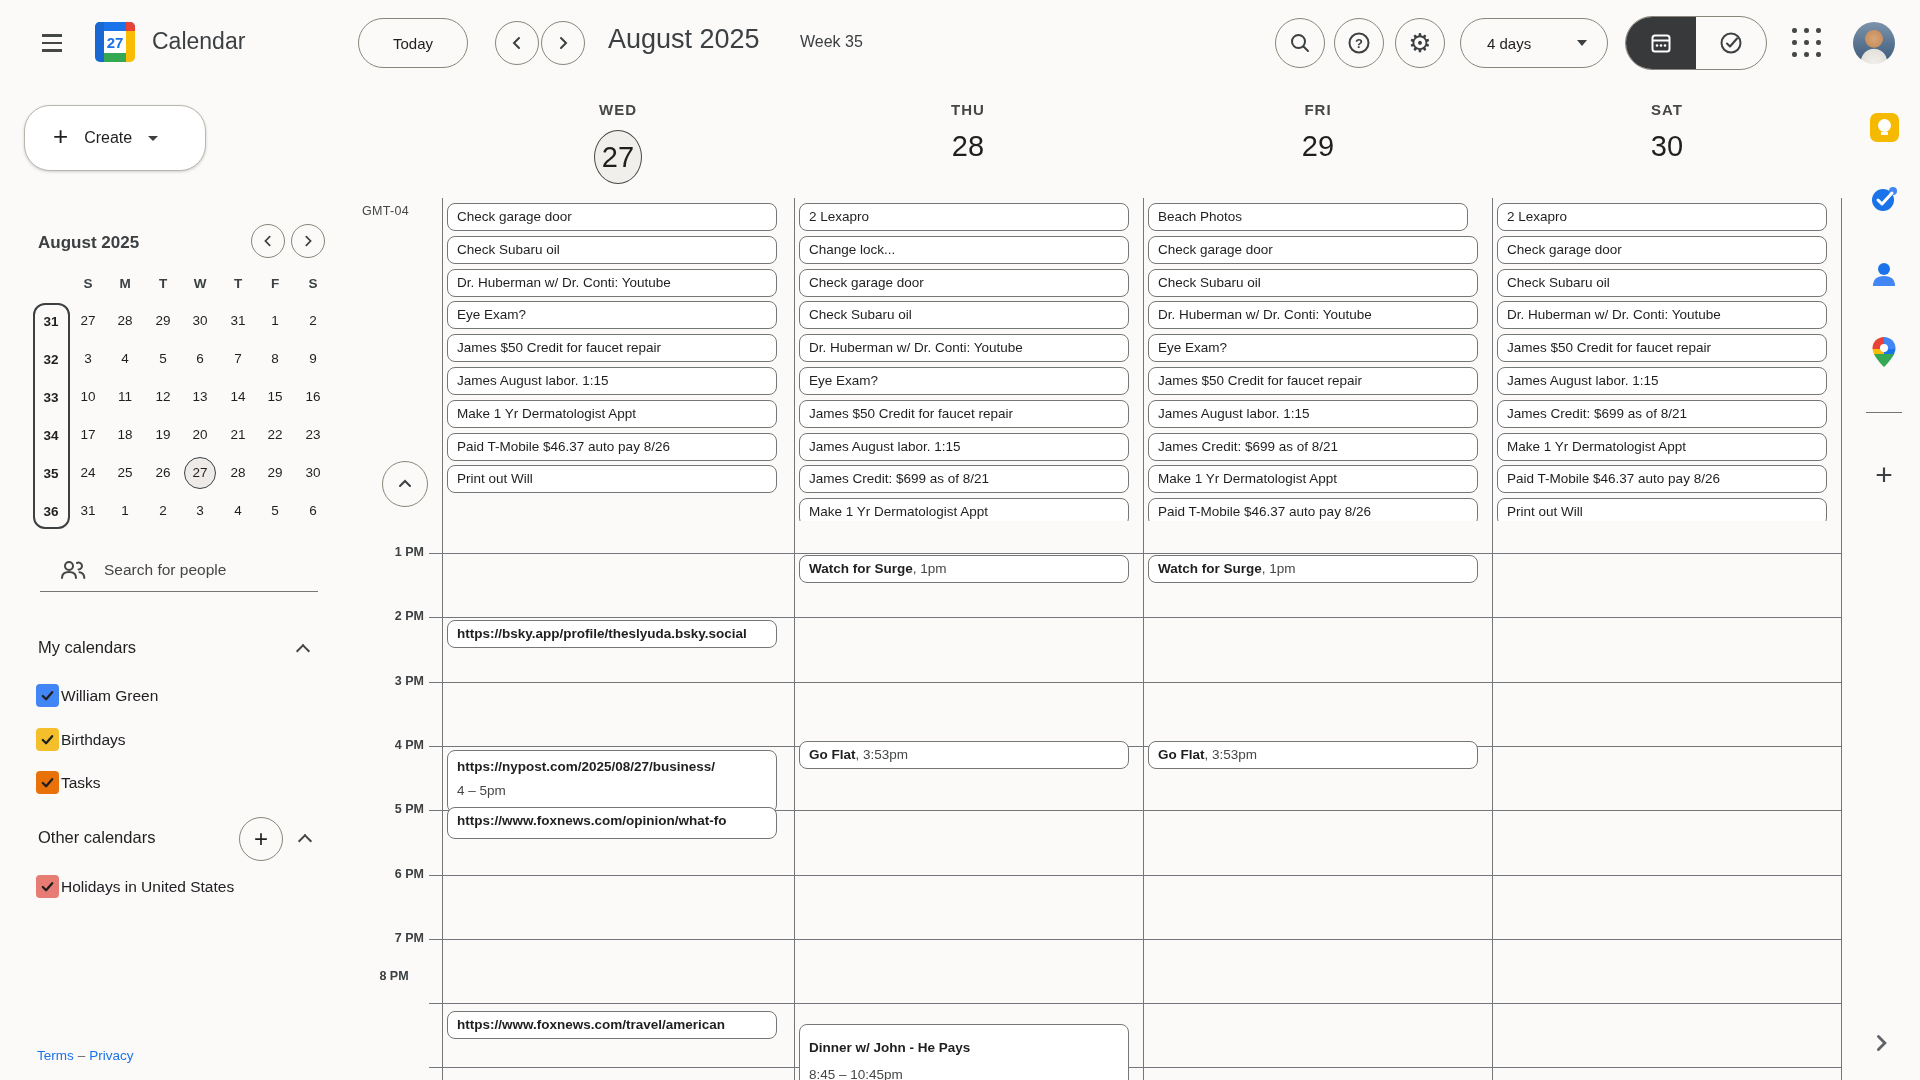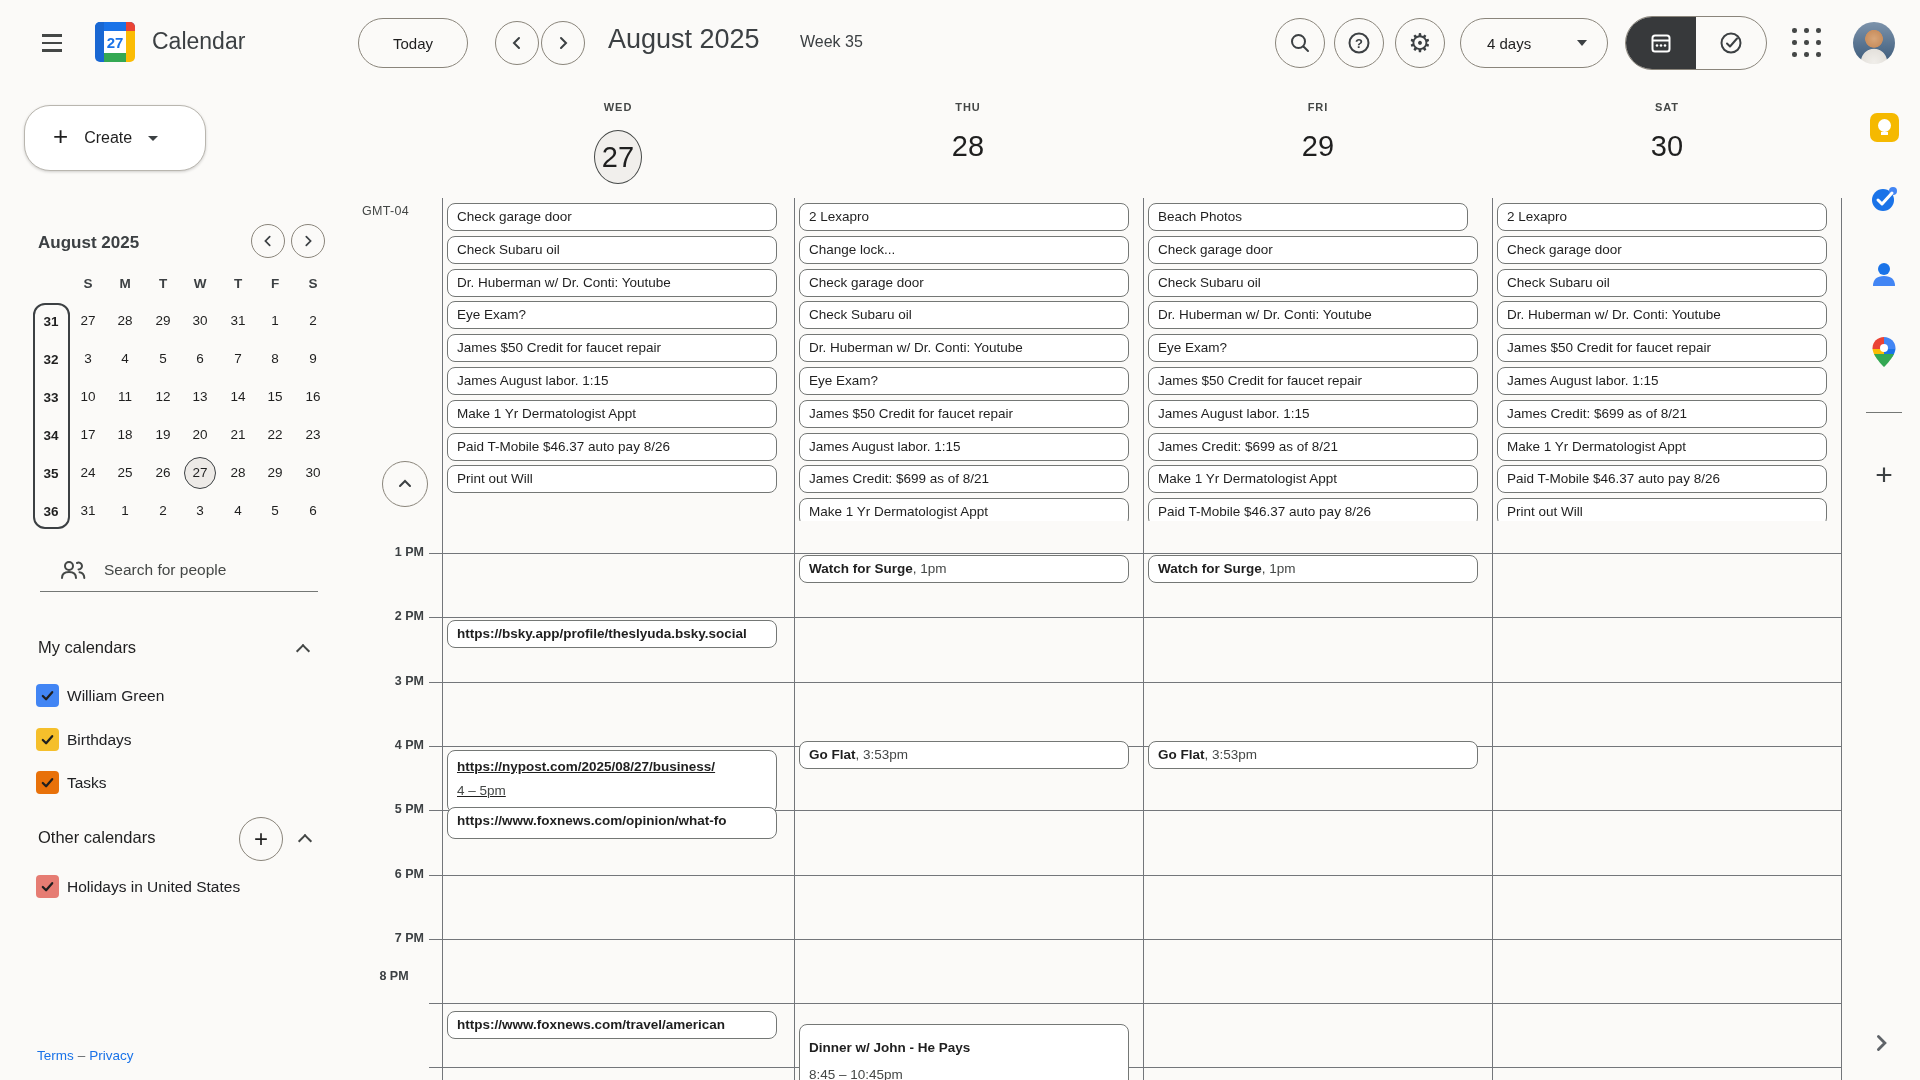--- a/index.html
+++ b/index.html
@@ -48,32 +48,32 @@
 .mc-day{width:32px;height:32px;line-height:32px;border-radius:50%;cursor:pointer}
 .mc-day.sel{background:#edeae7;border:1.5px solid #3c4043;line-height:29px}
 .weekbox{left:33px;top:303px;width:37px;height:226px;border:2px solid #3c4043;border-radius:12px}
 .search-people{left:40px;top:548px;width:278px;height:44px;display:flex;align-items:center;cursor:text;border-bottom:1px solid #747775}
 .search-people .txt{font-size:15.5px;color:#444746;margin-left:18px}
 .section-title{font-size:16.5px;color:#1f1f1f}
 .chev-up{width:10px;height:10px;border-left:2.5px solid #444746;border-top:2.5px solid #444746;transform:rotate(45deg);cursor:pointer}
 .cal-row{position:absolute;left:36px;display:flex;align-items:center;cursor:pointer}
 .cbox{width:23px;height:23px;border-radius:4px;display:flex;align-items:center;justify-content:center}
 .cbox svg{width:15px;height:15px}
-.cal-row .lbl{font-size:15.5px;color:#202124;margin-left:8px}
+.cal-row .lbl{font-size:15.5px;color:#202124;margin-left:2px}
 .addcal{left:239px;top:817px;width:44px;height:44px;border:1px solid #8a857b;border-radius:50%;display:flex;align-items:center;justify-content:center;font-size:24px;font-weight:300;color:#1f1f1f;cursor:pointer}
 .footer-links{left:37px;top:1048px;font-size:13.5px}
 .footer-links a{color:#1a73e8;text-decoration:none;cursor:pointer}
 .footer-links .sep{color:#5f6368;margin:0 4px}
 
 .vline{position:absolute;width:1px;background:#73767a;top:198px;bottom:0}
 .hline{position:absolute;height:1px;background:#73767a;left:442px;width:1399px}
 .htick{position:absolute;height:1px;background:#73767a;left:429px;width:13px}
 .hour-label{position:absolute;right:1496px;width:60px;text-align:right;font-size:12.5px;font-weight:700;color:#3c4043}
 .gmt{left:362px;top:204px;font-size:12.5px;color:#444746;letter-spacing:.3px}
-.dow{position:absolute;top:101px;transform:translateX(-50%);font-size:11px;font-weight:700;letter-spacing:1px;color:#444746}
+.dow{position:absolute;top:101px;transform:translateX(-50%);font-size:15px;font-weight:700;letter-spacing:1px;color:#444746}
 .dnum{position:absolute;top:130px;transform:translateX(-50%);font-size:29px;color:#1f1f1f;width:60px;text-align:center;cursor:pointer}
 .dnum.today{width:48px;height:54px;line-height:52px;border:1px solid #444746;border-radius:50%;background:#f1efec}
 .allday-clip{position:absolute;left:442px;top:198px;width:1400px;height:323px;overflow:hidden}
 .chip{position:absolute;height:28px;background:#fff;border:1px solid #747775;border-radius:8px;font-size:13.5px;font-weight:500;color:#1f1f1f;line-height:25px;padding:0 9px;white-space:nowrap;overflow:hidden;cursor:pointer}
 .tchip{position:absolute;background:#fff;border:1px solid #747775;border-radius:8px;overflow:hidden;padding:3px 9px;font-size:13.5px;white-space:nowrap;cursor:pointer;line-height:20px}
 .tchip .ttl{font-weight:700;color:#1f1f1f}
 .tchip .tm{font-weight:400;color:#444746}
 .tchip.two{line-height:19px}
 .tchip.two .tm{display:block}
 .collapse-btn{left:382px;top:461px;width:46px;height:46px;border:1px solid #8a857b;border-radius:50%;display:flex;align-items:center;justify-content:center;cursor:pointer}
@@ -389,21 +389,21 @@
       <div class="chip" style="left: 1055px; top: 103px; width: 330px;">Dr. Huberman w/ Dr. Conti: Youtube</div>
       <div class="chip" style="left: 1055px; top: 136px; width: 330px;">James $50 Credit for faucet repair</div>
       <div class="chip" style="left: 1055px; top: 169px; width: 330px;">James August labor. 1:15</div>
       <div class="chip" style="left: 1055px; top: 202px; width: 330px;">James Credit: $699 as of 8/21</div>
       <div class="chip" style="left: 1055px; top: 235px; width: 330px;">Make 1 Yr Dermatologist Appt</div>
       <div class="chip" style="left: 1055px; top: 267px; width: 330px;">Paid T-Mobile $46.37 auto pay 8/26</div>
       <div class="chip" style="left: 1055px; top: 300px; width: 330px;">Print out Will</div>
     </div>
   <div id="timed">
       <div class="tchip" style="left: 447px; top: 620px; width: 330px; height: 28px;"><span class="ttl">https://bsky.app/profile/theslyuda.bsky.social</span></div>
-      <div class="tchip two" style="left: 447px; top: 750px; width: 330px; height: 63px; padding-top: 6px; text-decoration: underline;"><span class="ttl">https://nypost.com/2025/08/27/business/</span><span class="tm" style="margin-top: 5px;">4 – 5pm</span></div>
+      <div class="tchip two" style="left: 447px; top: 750px; width: 330px; height: 63px; padding-top: 6px;"><span class="ttl">https://nypost.com/2025/08/27/business/</span><span class="tm" style="margin-top: 5px;">4 – 5pm</span></div>
       <div class="tchip" style="left: 447px; top: 807px; width: 330px; height: 32px;"><span class="ttl">https://www.foxnews.com/opinion/what-fo</span></div>
       <div class="tchip" style="left: 447px; top: 1011px; width: 330px; height: 28px;"><span class="ttl">https://www.foxnews.com/travel/american</span></div>
       <div class="tchip" style="left: 799px; top: 555px; width: 330px; height: 28px;"><span class="ttl">Watch for Surge</span><span class="tm">, 1pm</span></div>
       <div class="tchip" style="left: 799px; top: 741px; width: 330px; height: 28px;"><span class="ttl">Go Flat</span><span class="tm">, 3:53pm</span></div>
       <div class="tchip two" style="left: 799px; top: 1024px; width: 330px; height: 64px; padding-top: 13px;"><span class="ttl">Dinner w/ John - He Pays</span><span class="tm" style="margin-top: 8px;">8:45 – 10:45pm</span></div>
       <div class="tchip" style="left: 1148px; top: 555px; width: 330px; height: 28px;"><span class="ttl">Watch for Surge</span><span class="tm">, 1pm</span></div>
       <div class="tchip" style="left: 1148px; top: 741px; width: 330px; height: 28px;"><span class="ttl">Go Flat</span><span class="tm">, 3:53pm</span></div>
     </div>
 
   <div class="abs collapse-btn">

